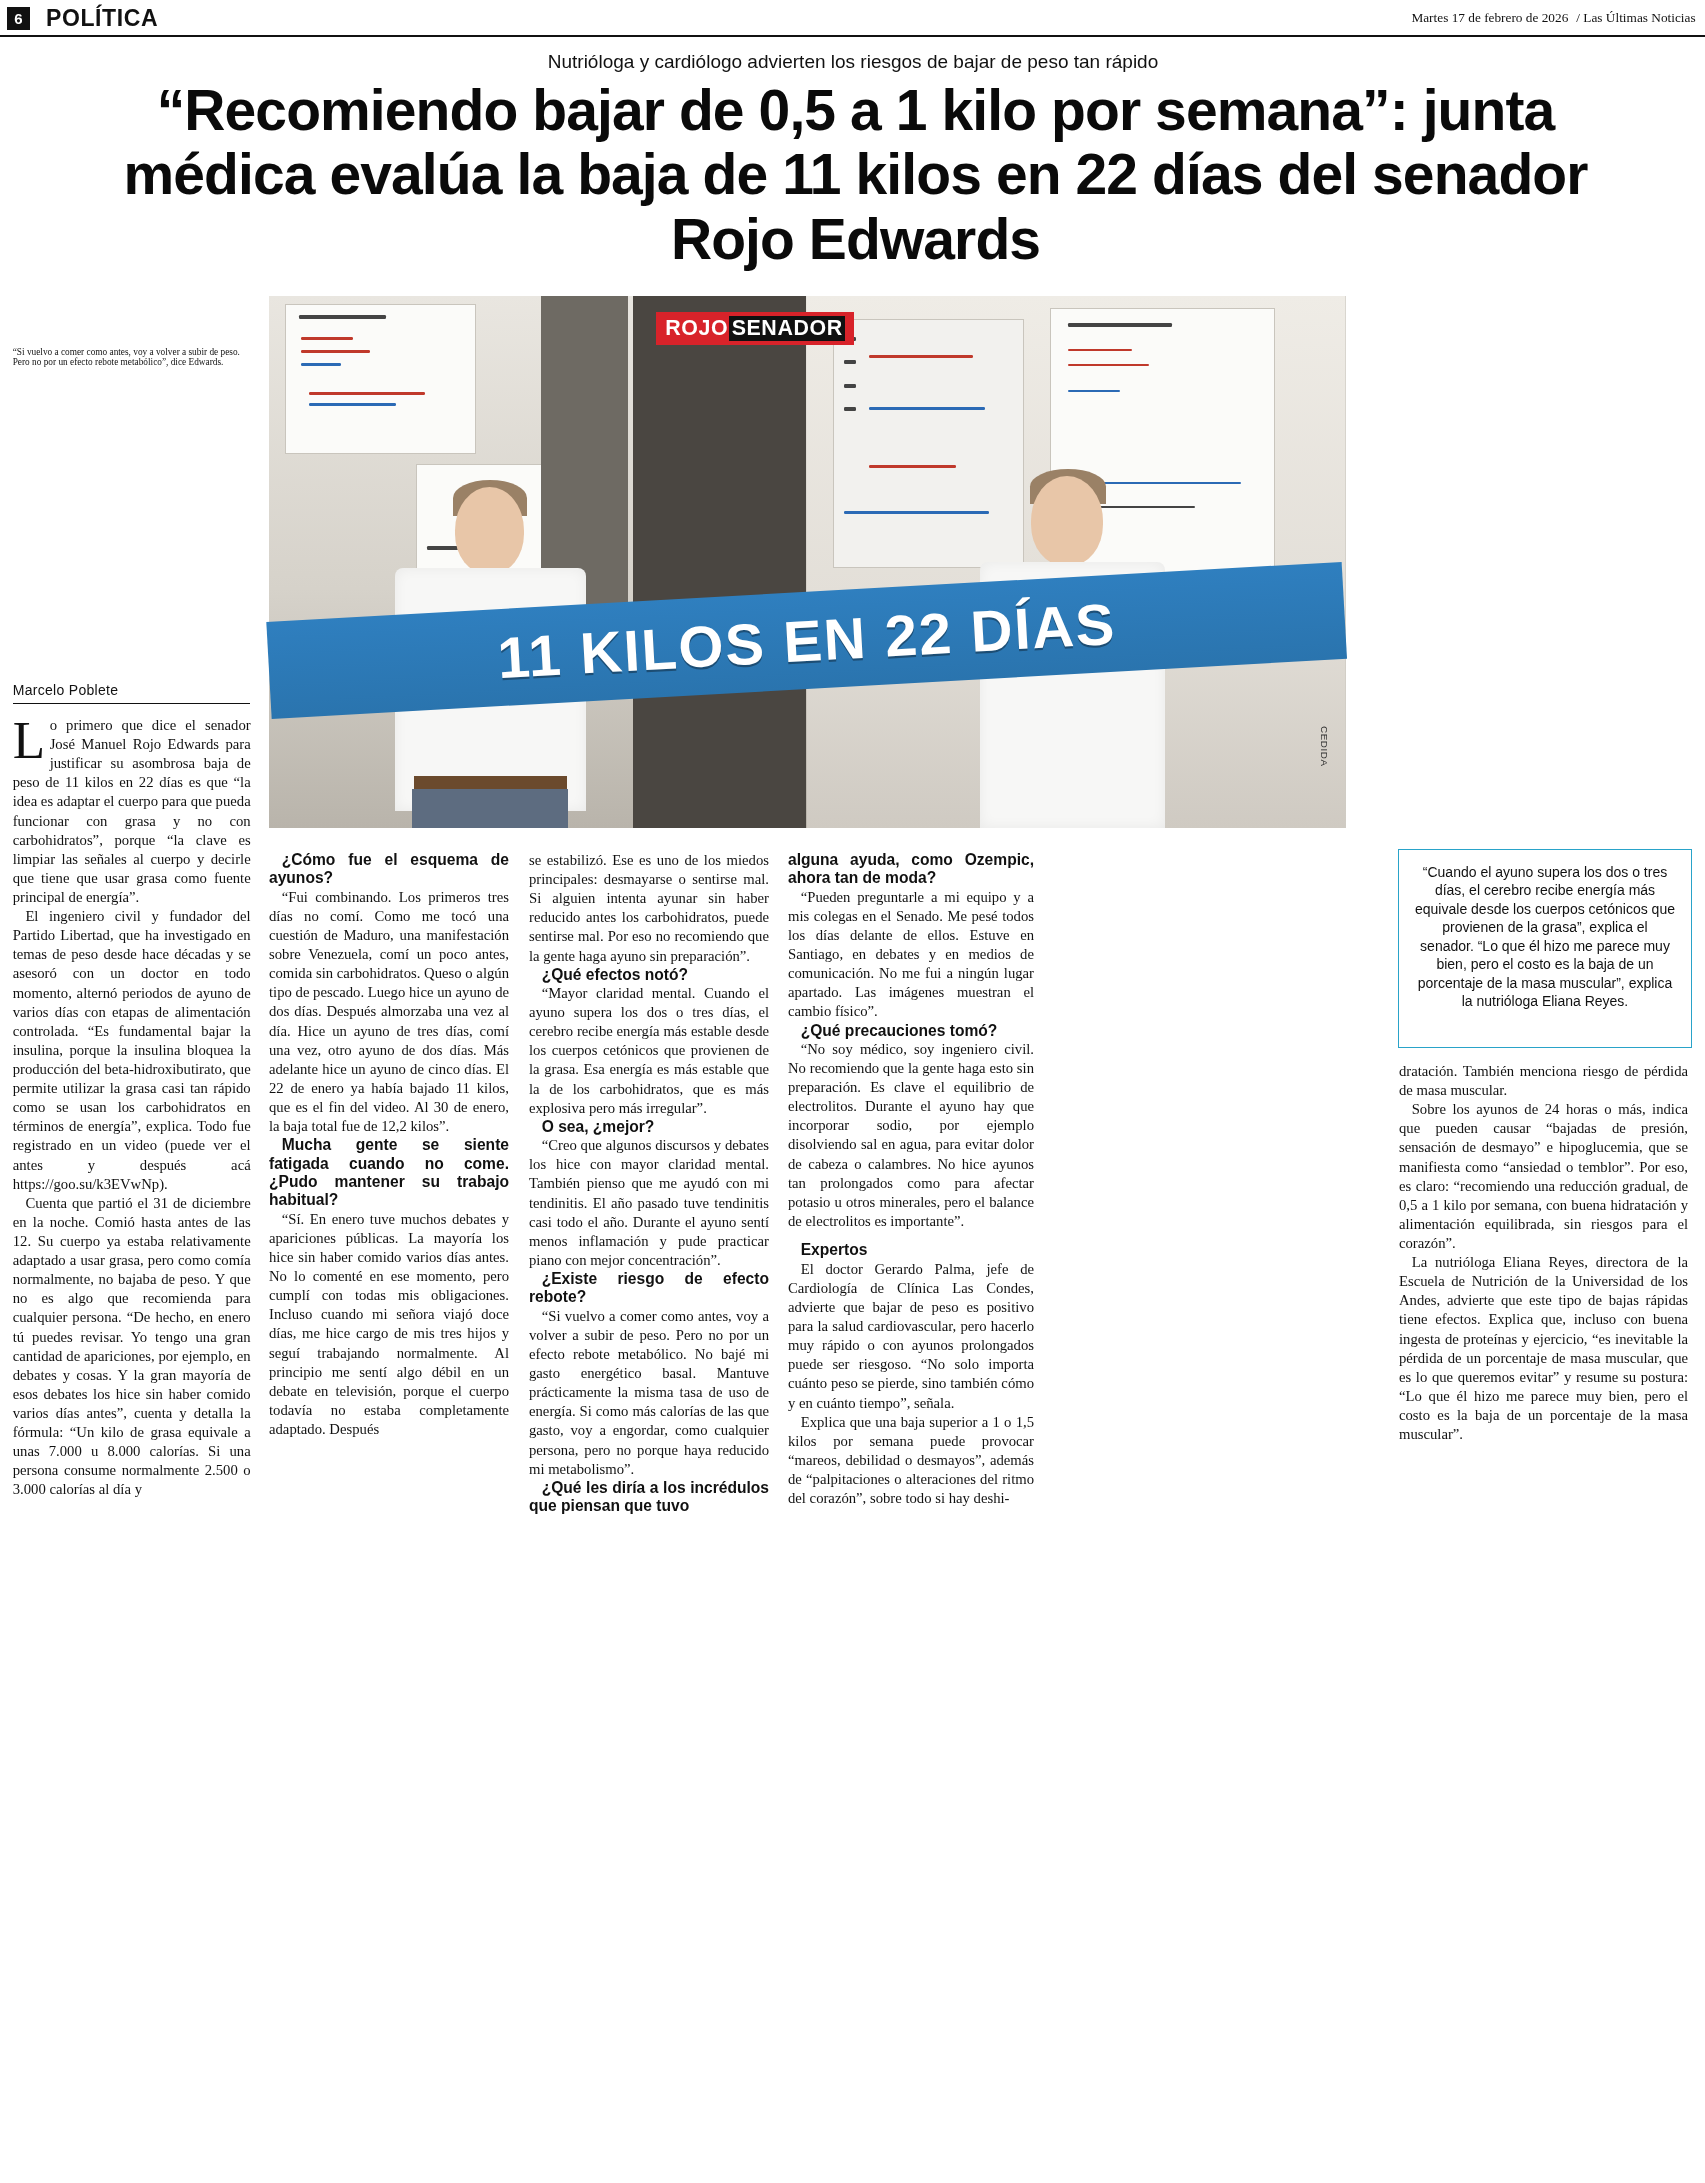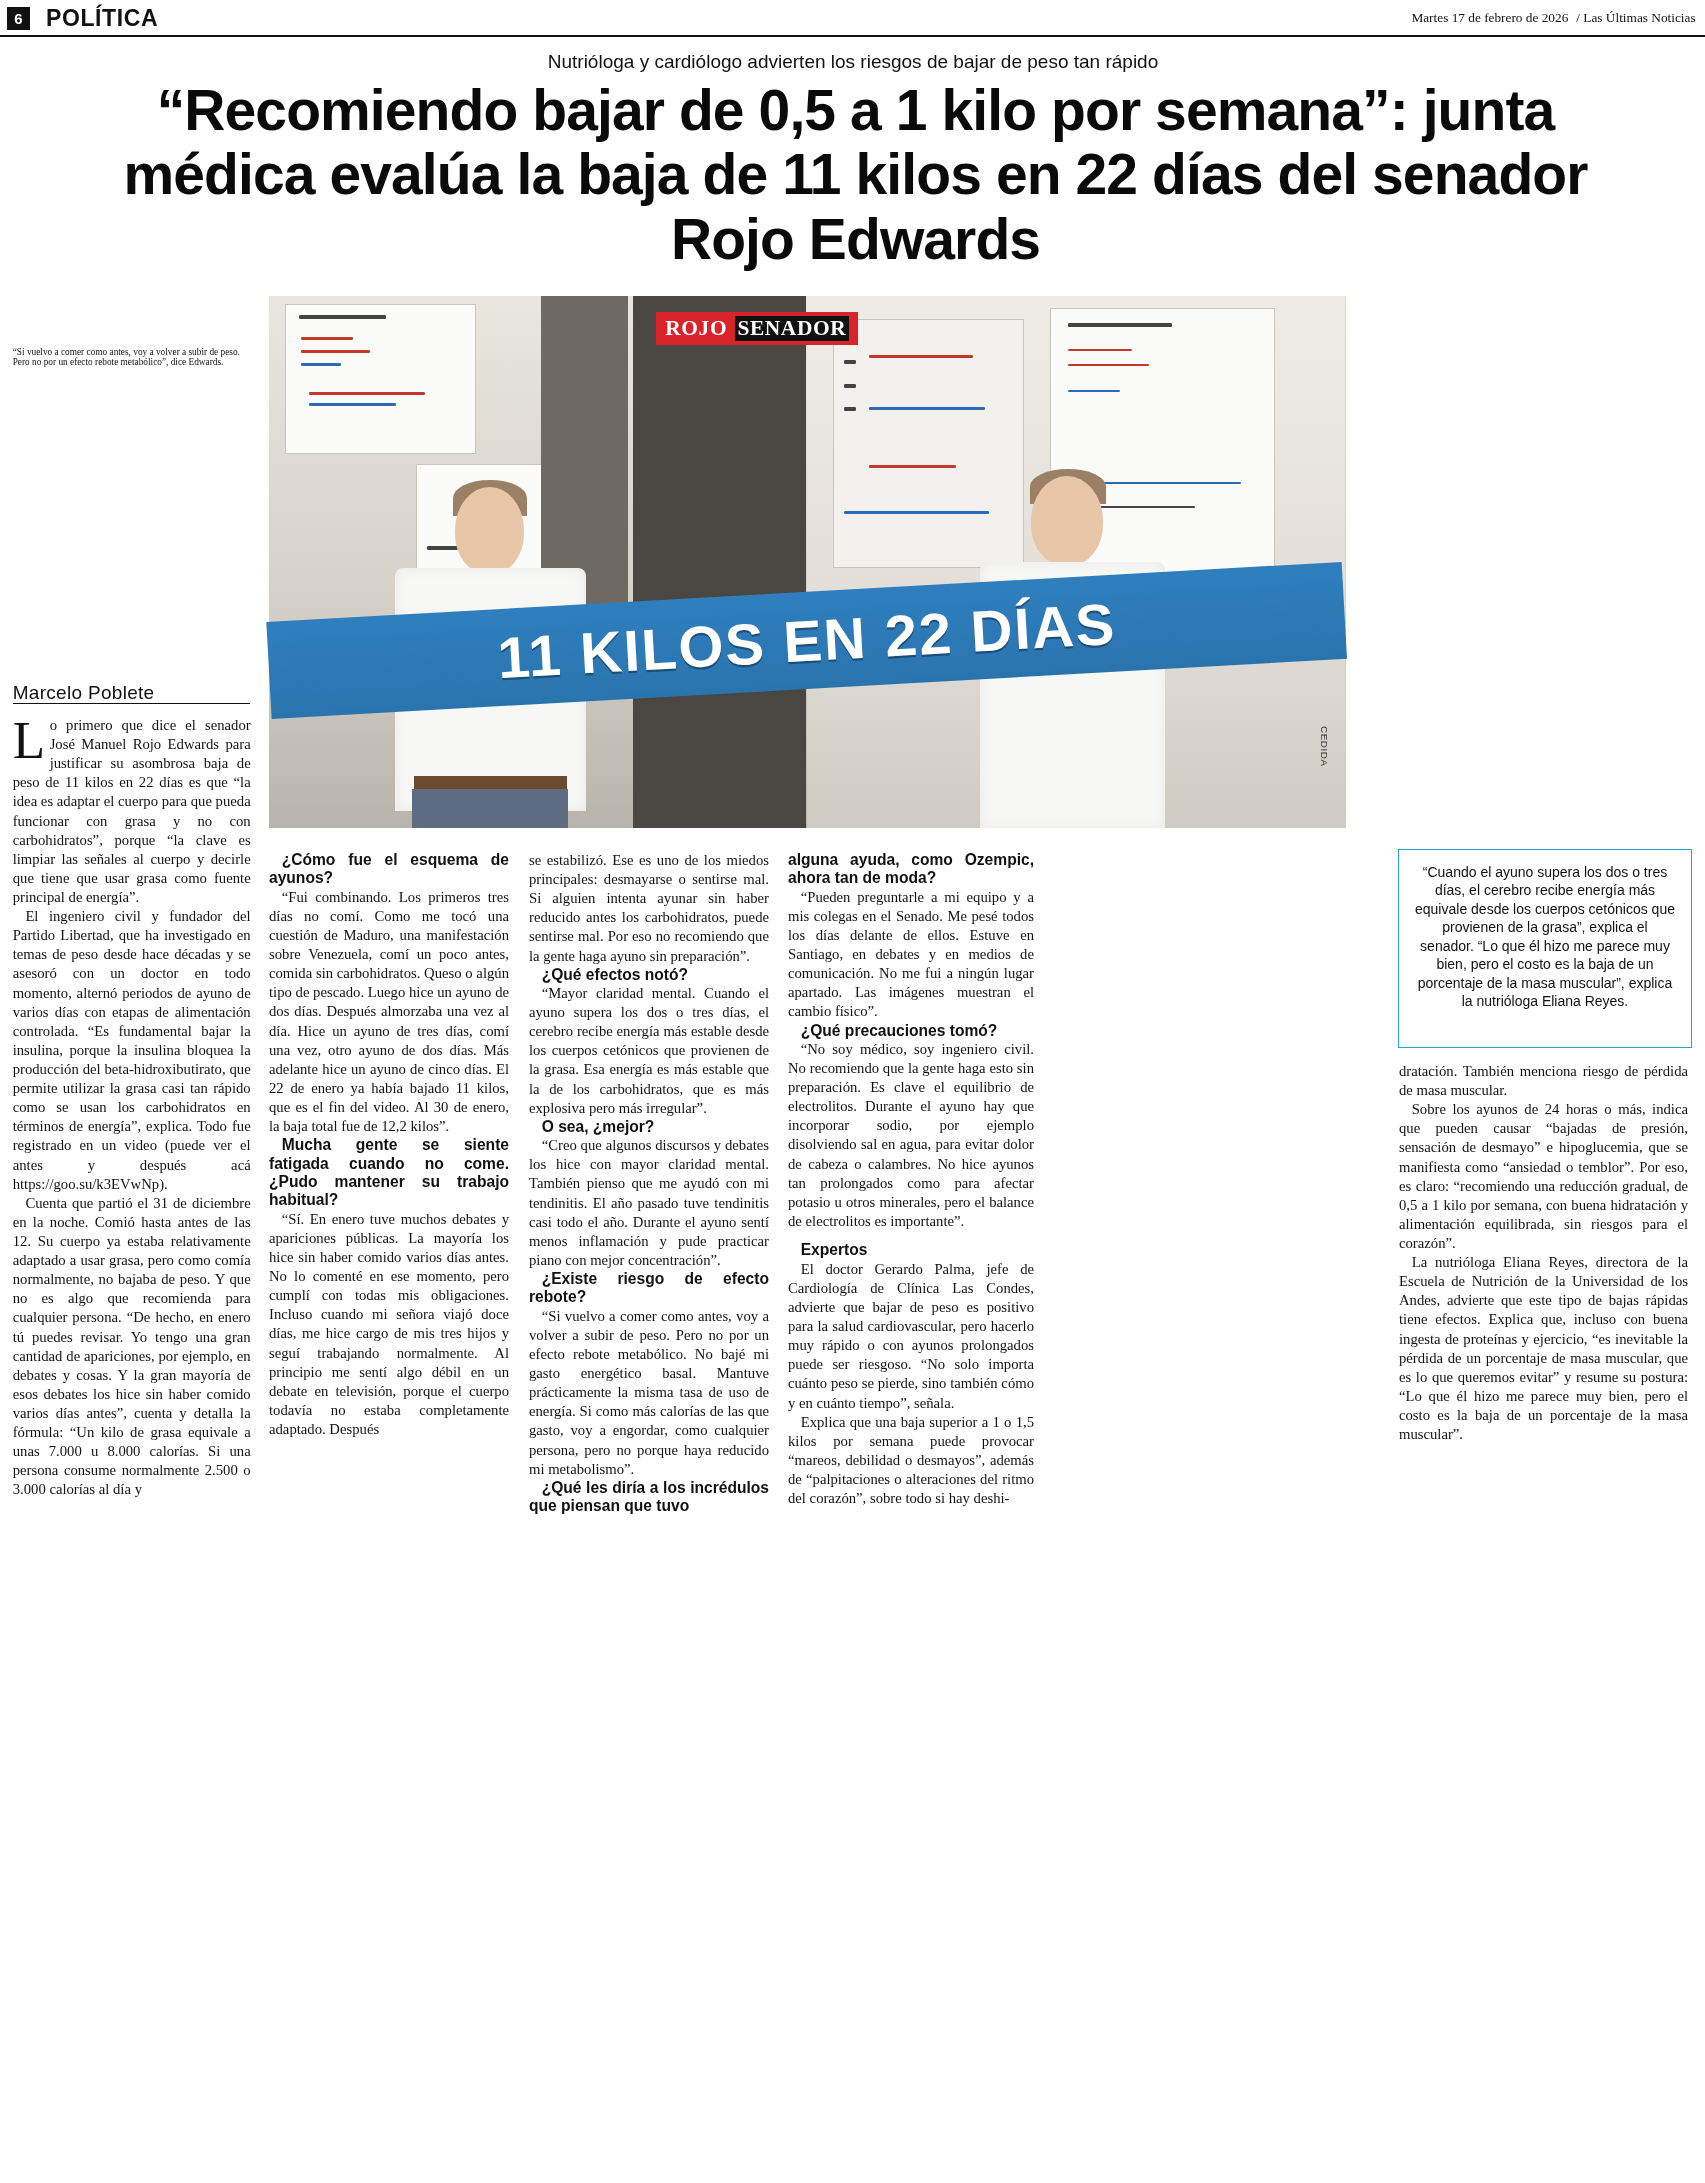--- a/index.html
+++ b/index.html
@@ -62,21 +62,21 @@
     color:#0a0a0a;
   }
 
   
   .leftcol {
     position:absolute; left: 12.7px; top: 347px; width: 237px;
   }
   .byline {
     position:absolute; left: 12.7px; top: 682px; width: 237px;
     font-family:"Liberation Sans", sans-serif;
-    font-size: 19px;
+    font-size: 14px;
     letter-spacing: 0.3px;
     color:#111;
     text-transform: none;
   }
   .byline-rule {
     position:absolute; left:12.7px; top:703px; width: 237px; height:1.2px; background:#111;
   }
 
   .bodycol {
     position: absolute;
@@ -151,24 +151,24 @@
     box-shadow: inset 0 0 14px rgba(0,0,0,0.06);
   }
   .jeans {
     position:absolute; background:#5d6c80;
   }
   .belt { position:absolute; background:#6b4a2d; }
 
   .badge-rojo {
     position:absolute; left: 656px; top: 312px;
     background:#d8232a; color:#fff;
-    font-family:Liberation Serif, serif;
+    font-family:Liberation Sans, sans-serif;
     font-weight:bold; font-size: 21.4px; letter-spacing: 0.6px;
     padding: 3.5px 9.3px 4.6px 9.3px;
-    display:flex; align-items:center; gap:8px;
+    display:flex; align-items:center; gap:1px;
   }
   .badge-rojo .b2 { background:#111; padding: 0 2.3px; }
 
   .banner {
     position:absolute; left: 269px; top: 622px; width: 1077px; height: 97px;
     background: linear-gradient(180deg,#2f7fbf 0%, #2a74ae 100%);
     transform: rotate(-3.2deg);
     transform-origin: left center;
     display:flex; align-items:center; justify-content:center;
   }

